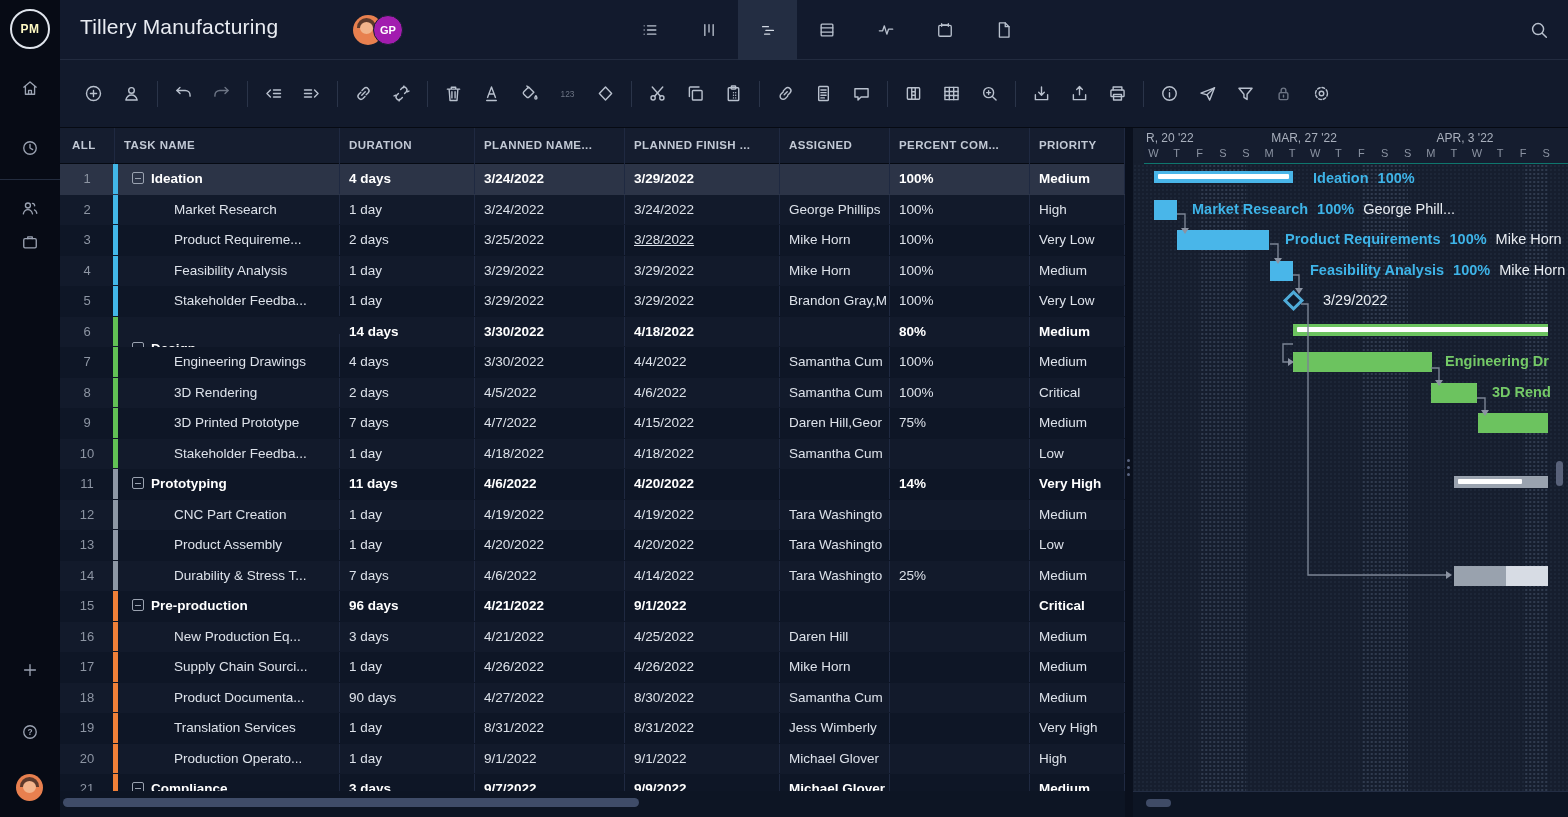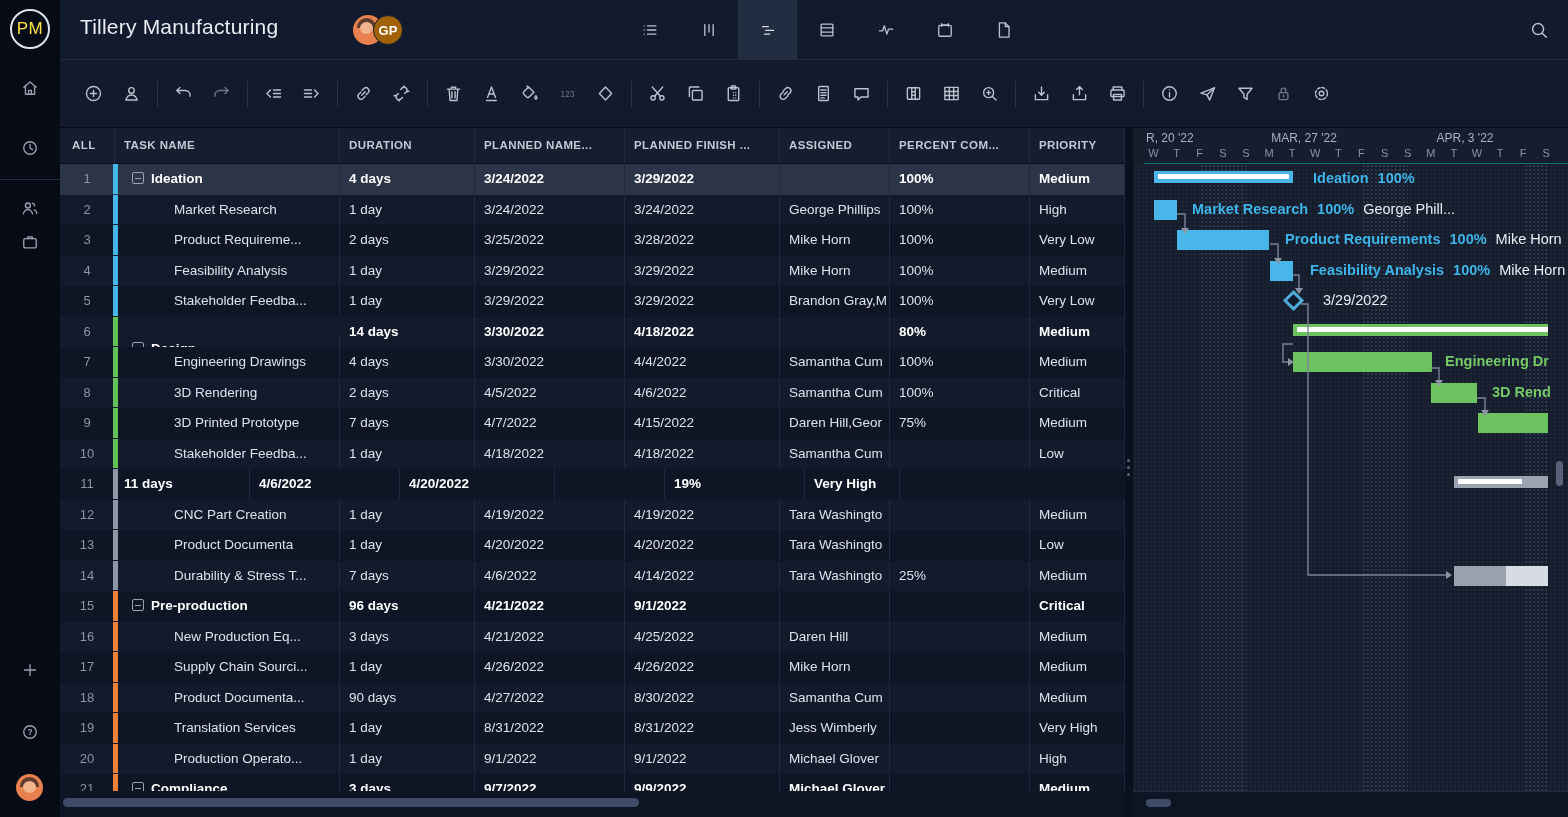--- a/index.html
+++ b/index.html
@@ -7,38 +7,38 @@
     font-family:"Liberation Sans", sans-serif; }
   #app { position:absolute; width:1568px; height:817px; background:#121a2c; }
 
   svg.icon { width:20px; height:20px; color:#b9c1ce; stroke:currentColor; fill:none;
     stroke-width:1.6; stroke-linecap:round; stroke-linejoin:round; display:block; }
   symbol text { fill:currentColor; stroke:none; }
 
   
   #sidebar { position:absolute; left:0; top:0; width:60px; height:817px; background:#070b15; z-index:30; }
   #logo { position:absolute; left:10px; top:9px; width:40px; height:40px; border:2px solid #dfe4ec;
-    border-radius:50%; color:#fde047; font-size:17px; font-weight:normal; display:flex;
+    border-radius:50%; color:#fef9c3; font-size:12px; font-weight:bold; display:flex;
     align-items:center; justify-content:center; letter-spacing:.5px; }
   .side-ic { position:absolute; left:20px; }
   .side-ic svg { color:#9ba3b2; }
   #side-div { position:absolute; left:0; top:179px; width:60px; border-top:1px solid #232c3e; }
   #side-avatar { position:absolute; left:16px; top:774px; width:27px; height:27px; border-radius:50%;
     background:#e8804f; overflow:hidden; }
   .face-hair { position:absolute; left:4px; top:3px; width:19px; height:10px; border-radius:10px 10px 0 0; background:#5d3a2c; }
   .face-skin { position:absolute; left:7px; top:7px; width:13px; height:12px; border-radius:50%; background:#f2b48c; }
 
   
   #topbar { position:absolute; left:60px; top:0; width:1508px; height:60px; background:#121a2d;
     border-bottom:1px solid #222b3f; }
   #proj-title { position:absolute; left:20px; top:15px; font-size:21px; color:#e9ecf2; letter-spacing:.2px; }
   #hdr-avatars { position:absolute; left:293px; top:14px; width:60px; height:32px; }
   .av { position:absolute; width:30px; height:30px; border-radius:50%; }
   #av1 { left:0; top:1px; background:#e8804f; overflow:hidden; }
-  #av2 { left:20px; top:1px; background:#a16207; color:#fff; font-size:13px; font-weight:bold;
+  #av2 { left:20px; top:1px; background:#a21caf; color:#fff; font-size:11px; font-weight:bold;
     display:flex; align-items:center; justify-content:center; border:1px solid #16202f; }
   #view-tabs { position:absolute; left:560px; top:0; height:60px; display:flex; }
   .vtab { width:59px; height:60px; display:flex; align-items:center; justify-content:center; }
   .vtab.active { background:#232d42; }
   .vtab.active svg { color:#d3dae4; }
   #search-btn { position:absolute; right:18px; top:19px; }
 
   
   #toolbar { position:absolute; left:60px; top:60px; width:1508px; height:68px; background:#121a2c;
     border-bottom:1px solid #060a13; display:flex; align-items:center; padding-left:23px; }
@@ -599,21 +599,21 @@
           <div class="tcell" style="width: 110px; font-weight: normal; color: rgb(221, 226, 234);">George Phillips</div>
           <div class="tcell" style="width: 140px;">100%</div>
           <div class="tcell" style="width: 95px; font-weight: normal; color: rgb(221, 226, 234);">High</div>
         </div>
         <div class="trow odd">
           <div class="tcell num" style="width: 55px;">3</div>
           <i class="strip cyan"></i>
           <div class="tcell" style="width: 225px;"><span class="child-name">Product Requireme...</span></div>
           <div class="tcell" style="width: 135px;">2 days</div>
           <div class="tcell" style="width: 150px;">3/25/2022</div>
-          <div class="tcell" style="width: 155px;">3/28/2022</div>
+          <div class="tcell" style="width: 155px; text-decoration: underline;">3/28/2022</div>
           <div class="tcell" style="width: 110px; font-weight: normal; color: rgb(221, 226, 234);">Mike Horn</div>
           <div class="tcell" style="width: 140px;">100%</div>
           <div class="tcell" style="width: 95px; font-weight: normal; color: rgb(221, 226, 234);">Very Low</div>
         </div>
         <div class="trow even">
           <div class="tcell num" style="width: 55px;">4</div>
           <i class="strip cyan"></i>
           <div class="tcell" style="width: 225px;"><span class="child-name">Feasibility Analysis</span></div>
           <div class="tcell" style="width: 135px;">1 day</div>
           <div class="tcell" style="width: 150px;">3/29/2022</div>
@@ -684,42 +684,43 @@
           <div class="tcell" style="width: 135px;">1 day</div>
           <div class="tcell" style="width: 150px;">4/18/2022</div>
           <div class="tcell" style="width: 155px;">4/18/2022</div>
           <div class="tcell" style="width: 110px; font-weight: normal; color: rgb(221, 226, 234);">Samantha Cum</div>
           <div class="tcell" style="width: 140px;"></div>
           <div class="tcell" style="width: 95px; font-weight: normal; color: rgb(221, 226, 234);">Low</div>
         </div>
         <div class="trow odd">
           <div class="tcell num" style="width: 55px;">11</div>
           <i class="strip gray"></i>
+          <div class="tcell grp" style="width: 225px;"><i class="collapse-box"></i><span>Prototyping</span></div>
           <div class="tcell grp" style="width: 135px;">11 days</div>
           <div class="tcell grp" style="width: 150px;">4/6/2022</div>
           <div class="tcell grp" style="width: 155px;">4/20/2022</div>
           <div class="tcell" style="width: 110px; font-weight: bold; color: rgb(255, 255, 255);"></div>
-          <div class="tcell grp" style="width: 140px;">19%</div>
+          <div class="tcell grp" style="width: 140px;">14%</div>
           <div class="tcell" style="width: 95px; font-weight: bold; color: rgb(255, 255, 255);">Very High</div>
         </div>
         <div class="trow even">
           <div class="tcell num" style="width: 55px;">12</div>
           <i class="strip gray"></i>
           <div class="tcell" style="width: 225px;"><span class="child-name">CNC Part Creation</span></div>
           <div class="tcell" style="width: 135px;">1 day</div>
           <div class="tcell" style="width: 150px;">4/19/2022</div>
           <div class="tcell" style="width: 155px;">4/19/2022</div>
           <div class="tcell" style="width: 110px; font-weight: normal; color: rgb(221, 226, 234);">Tara Washingto</div>
           <div class="tcell" style="width: 140px;"></div>
           <div class="tcell" style="width: 95px; font-weight: normal; color: rgb(221, 226, 234);">Medium</div>
         </div>
         <div class="trow odd">
           <div class="tcell num" style="width: 55px;">13</div>
           <i class="strip gray"></i>
-          <div class="tcell" style="width: 225px;"><span class="child-name">Product Documenta</span></div>
+          <div class="tcell" style="width: 225px;"><span class="child-name">Product Assembly</span></div>
           <div class="tcell" style="width: 135px;">1 day</div>
           <div class="tcell" style="width: 150px;">4/20/2022</div>
           <div class="tcell" style="width: 155px;">4/20/2022</div>
           <div class="tcell" style="width: 110px; font-weight: normal; color: rgb(221, 226, 234);">Tara Washingto</div>
           <div class="tcell" style="width: 140px;"></div>
           <div class="tcell" style="width: 95px; font-weight: normal; color: rgb(221, 226, 234);">Low</div>
         </div>
         <div class="trow even">
           <div class="tcell num" style="width: 55px;">14</div>
           <i class="strip gray"></i>

